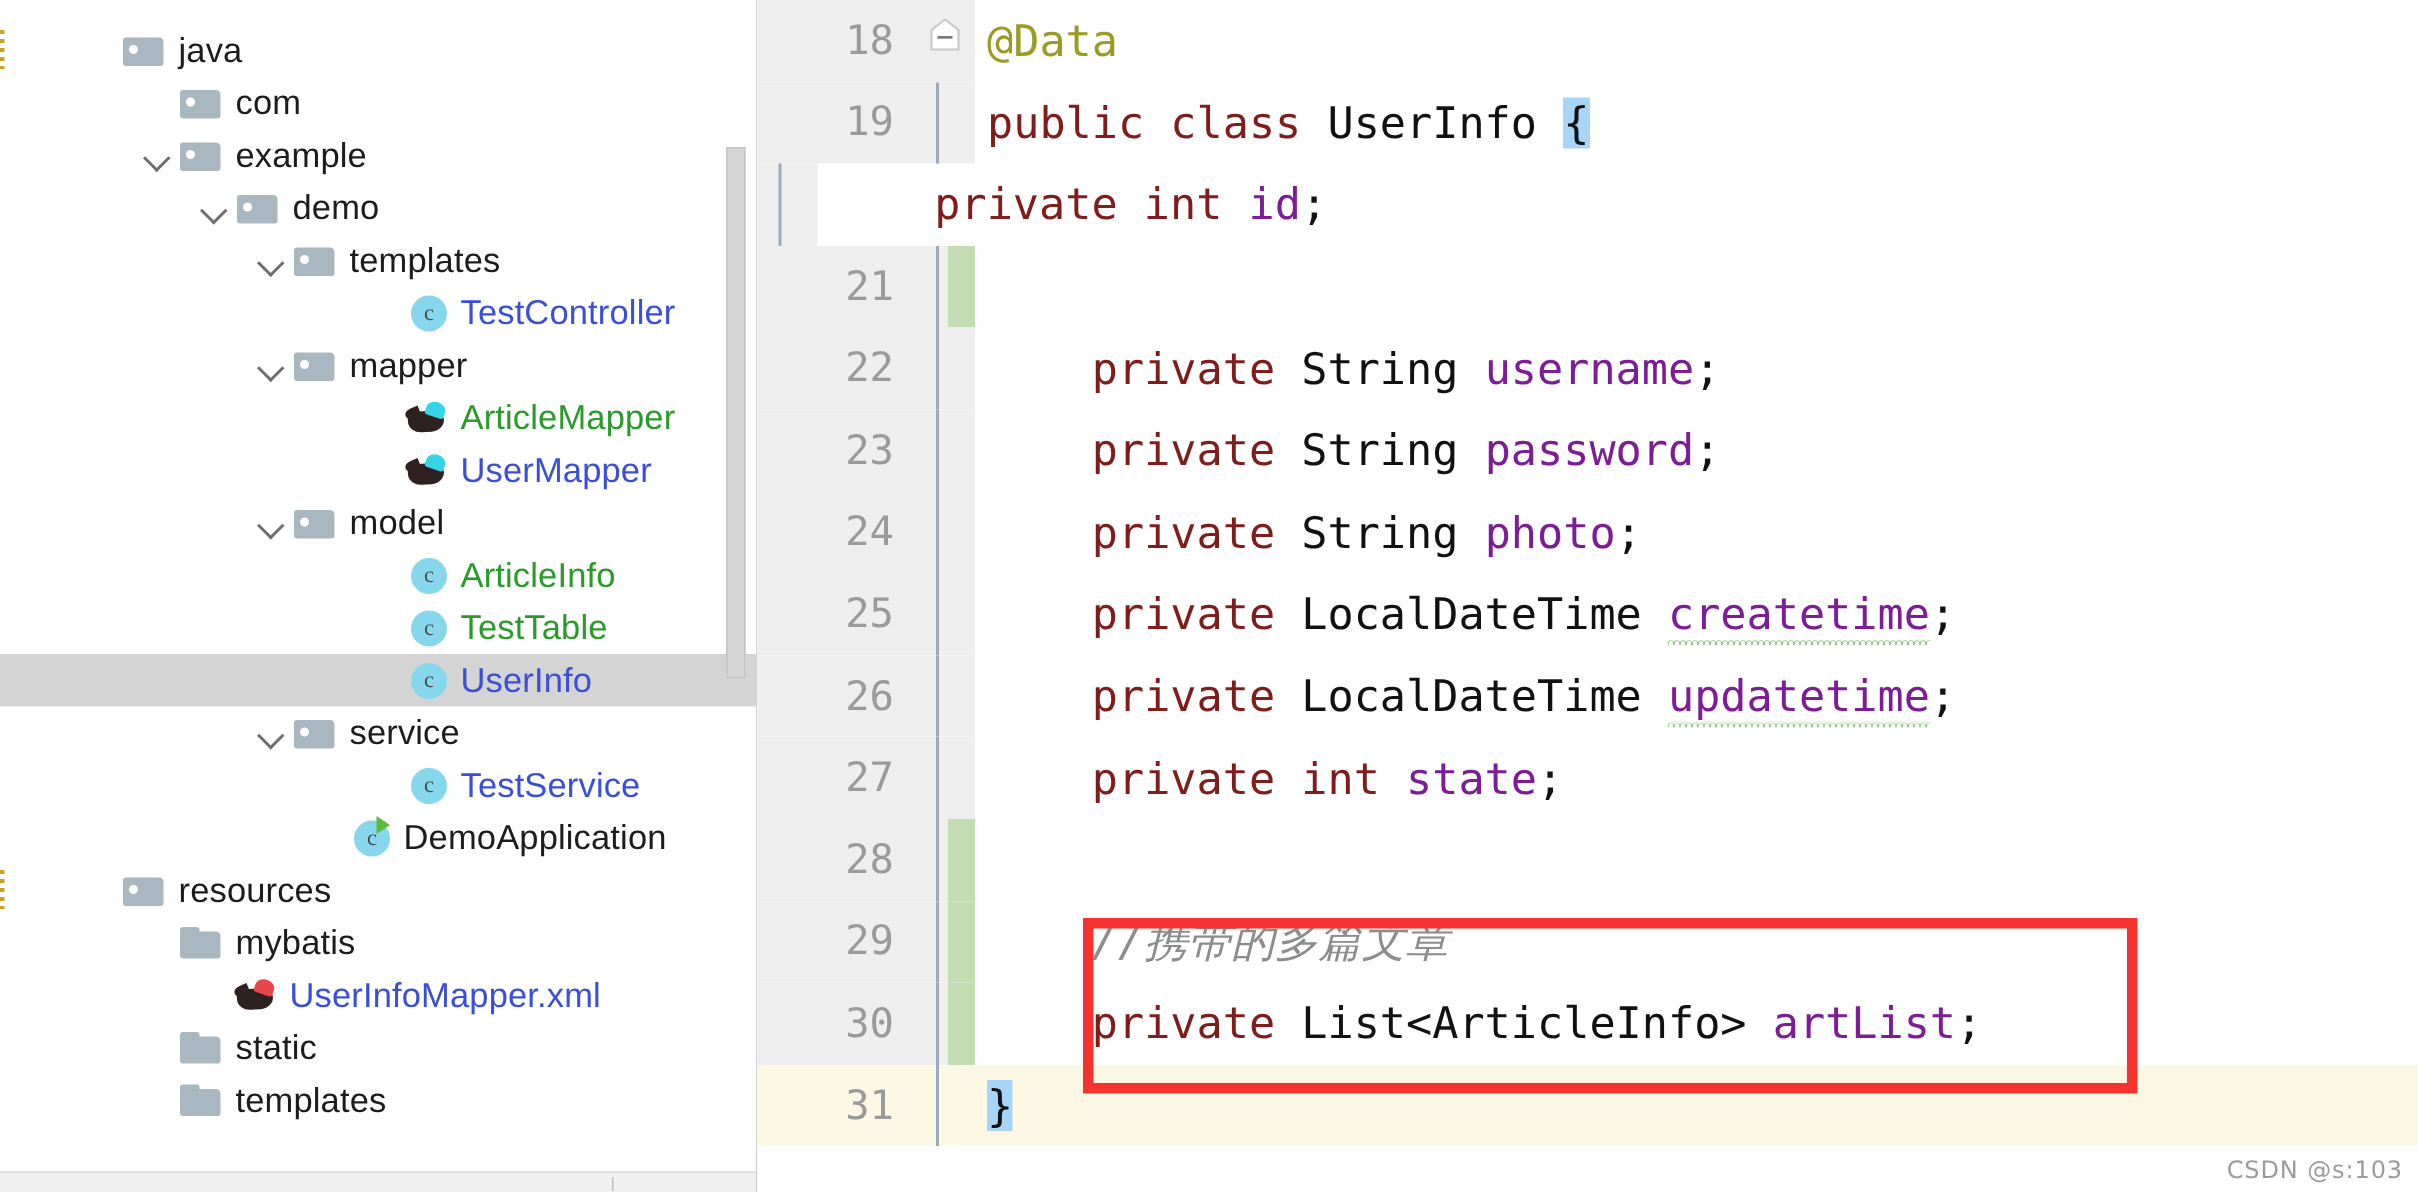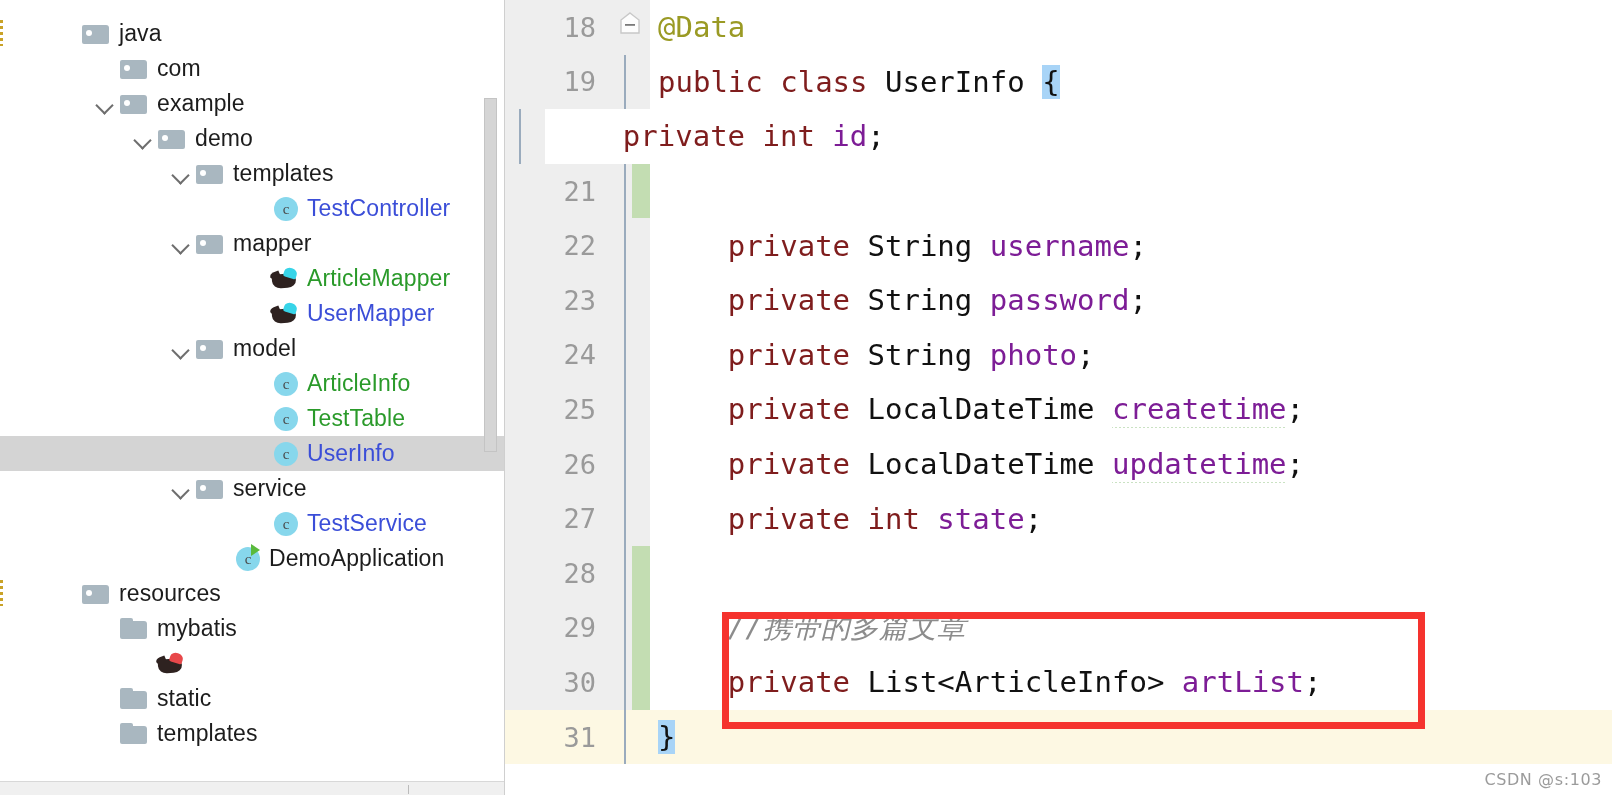--- a/index.html
+++ b/index.html
@@ -470,20 +470,21 @@
           <span class="label c-default">mybatis</span>
         </div>
         <div class="tree-row">
           <div class="indent" style="width: 131px;"></div>
           <div class="chevron none"></div>
           <div class="ico-bird red">
             <span class="tail"></span>
             <span class="body"></span>
             <span class="head"></span>
           </div>
+          <span class="label c-blue">UserInfoMapper.xml</span>
         </div>
         <div class="tree-row">
           <div class="indent" style="width: 93px;"></div>
           <div class="chevron none"></div>
           <div class="ico ico-folder-plain"></div>
           <span class="label c-default">static</span>
         </div>
         <div class="tree-row">
           <div class="indent" style="width: 93px;"></div>
           <div class="chevron none"></div>

